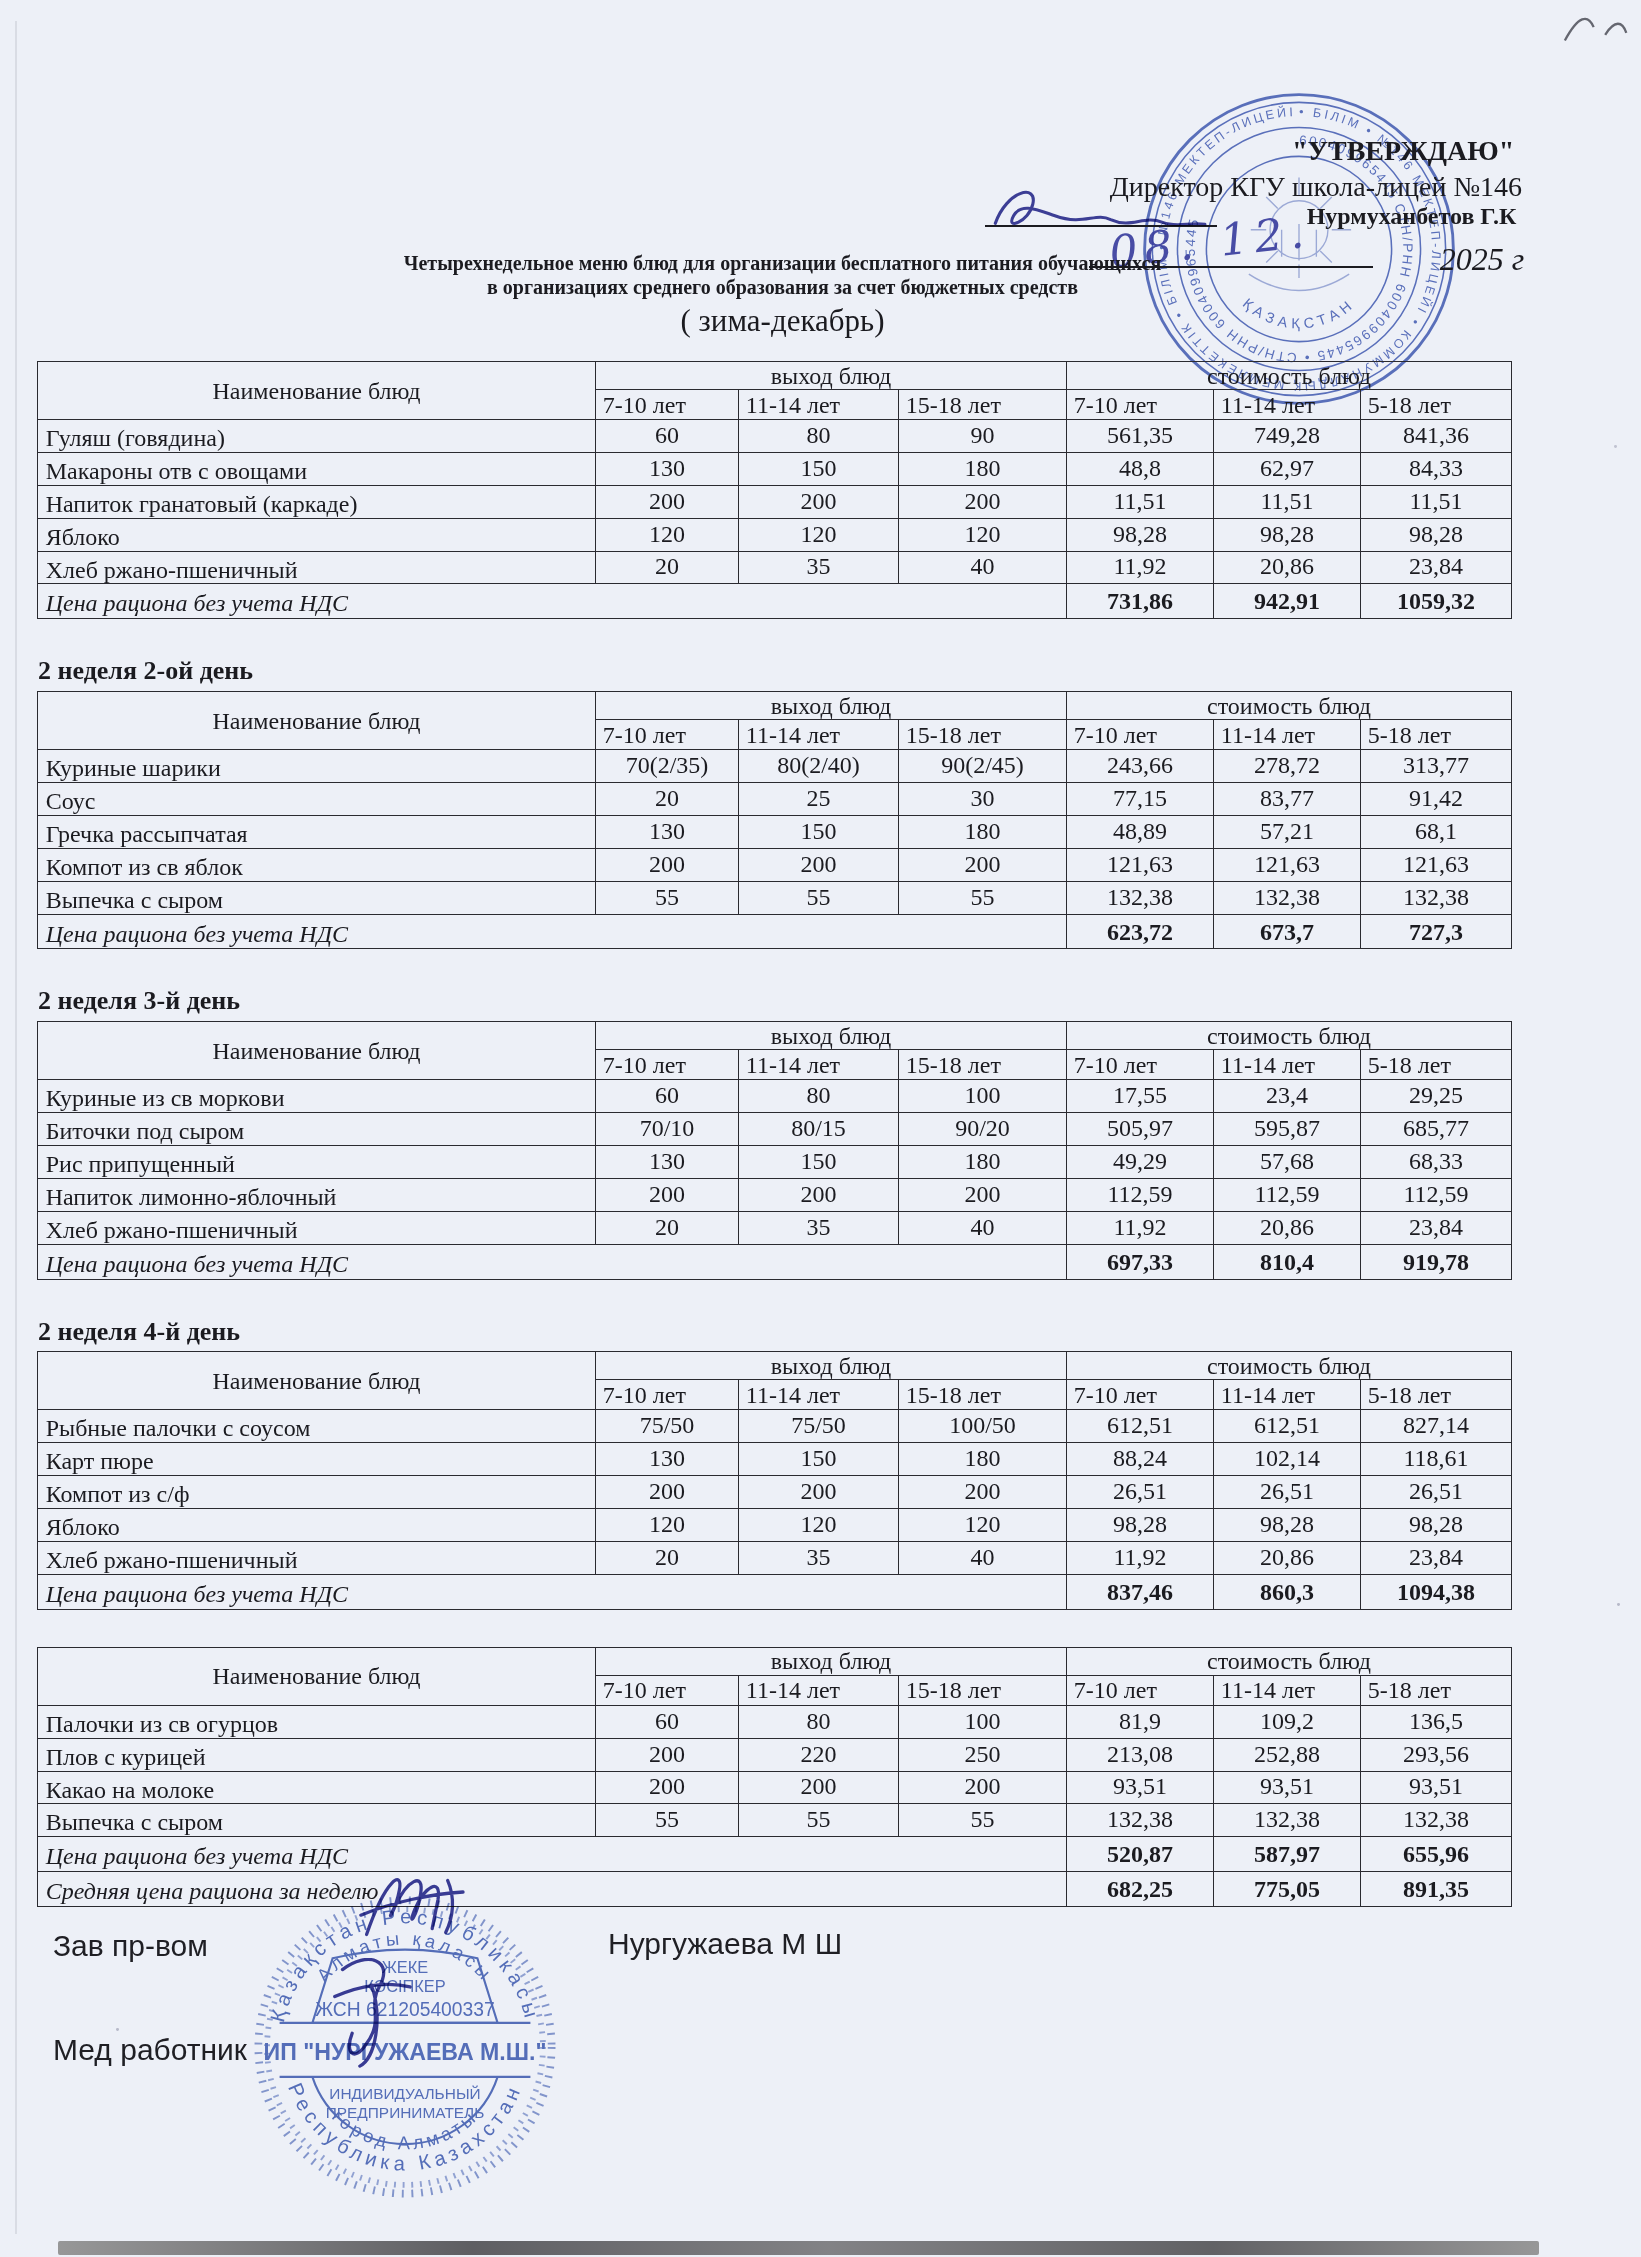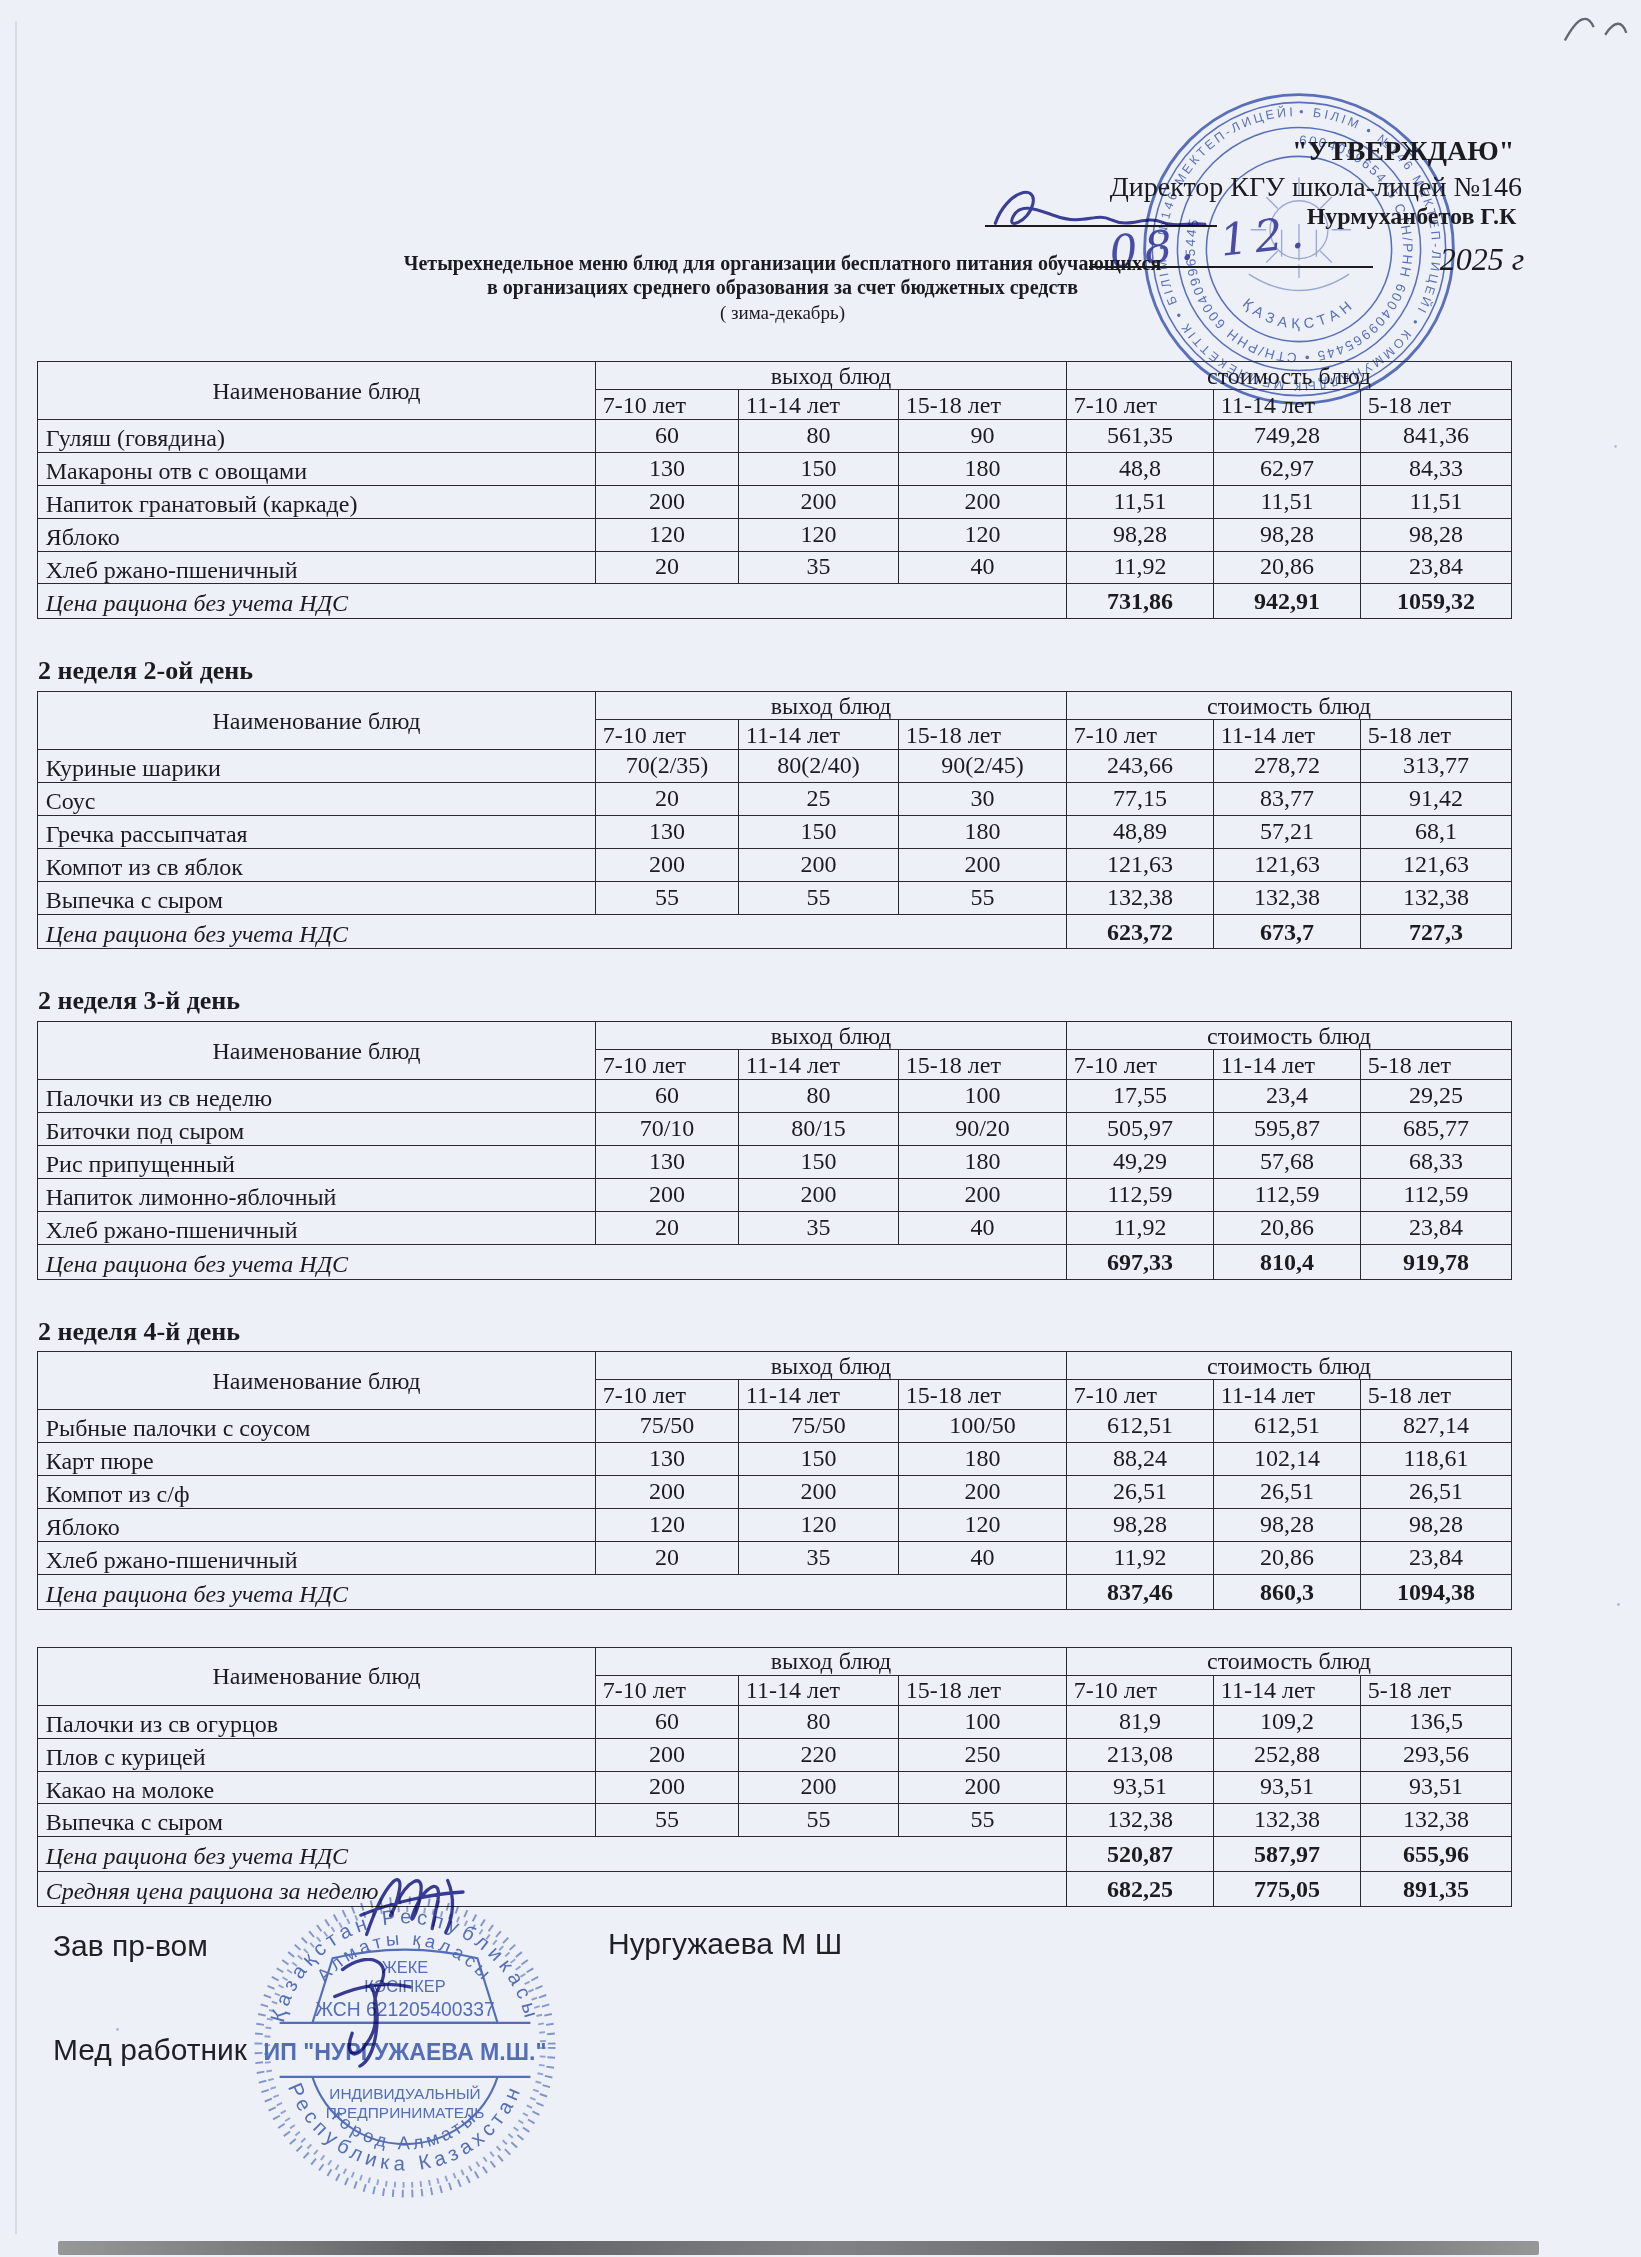--- a/index.html
+++ b/index.html
@@ -15,21 +15,21 @@
   .a-name{right:9.7px;top:68px;font-weight:bold;font-size:24px;}
   .a-year{right:1.9px;top:106px;font-size:32px;font-style:italic;}
   .a-hand{left:124px;top:81px;font-size:44px;color:#3b3f9f;opacity:.92;transform:rotate(-6deg);
           font-style:italic;letter-spacing:6.8px;font-family:"DejaVu Serif",serif;}
   .sig-underline{left:0;top:90px;width:232px;border-bottom:2.4px solid #1b1b20;height:0;}
   .date-underline{left:104px;top:131px;width:284px;border-bottom:2.4px solid #1b1b20;height:0;}
   .dir-sig{position:absolute;left:1.9px;top:48px;}
   
   .title{position:absolute;top:251px;left:63px;width:1439px;text-align:center;line-height:1.2;}
   .title .t1,.title .t2{font-weight:bold;font-size:20px;}
-  .title .t3{font-size:19px;margin-top:2.9px;}
+  .title .t3{font-size:31px;margin-top:2.9px;}
   
   .sections{position:absolute;left:37px;top:361px;width:1477px;}
   .menu-section{margin-bottom:37px;}
   .sec-head{font-size:26px;font-weight:bold;line-height:30px;margin:0 0 4.8px 1px;}
   table.menu{border-collapse:collapse;table-layout:fixed;width:1475px;}
   .menu th,.menu td{border:1.9px solid #2a2a30;line-height:1;overflow:hidden;}
   .menu th{font-weight:normal;font-size:24px;}
   .menu .name-h{text-align:center;vertical-align:middle;}
   .menu .group-h{height:25px;text-align:center;}
   .menu .age-h{height:27px;text-align:left;padding-left:6.8px;vertical-align:middle;}
@@ -300,21 +300,21 @@
               <th class="age-h">7-10 лет</th>
               <th class="age-h">11-14 лет</th>
               <th class="age-h">15-18 лет</th>
               <th class="age-h">7-10 лет</th>
               <th class="age-h">11-14 лет</th>
               <th class="age-h">5-18 лет</th>
             </tr>
           </thead>
           <tbody>
             <tr class="dish-row">
-              <td class="dish">Палочки из св неделю</td>
+              <td class="dish">Куриные из св моркови</td>
               <td class="num">60</td>
               <td class="num">80</td>
               <td class="num">100</td>
               <td class="num">17,55</td>
               <td class="num">23,4</td>
               <td class="num">29,25</td>
             </tr>
             <tr class="dish-row">
               <td class="dish">Биточки под сыром</td>
               <td class="num">70/10</td>

